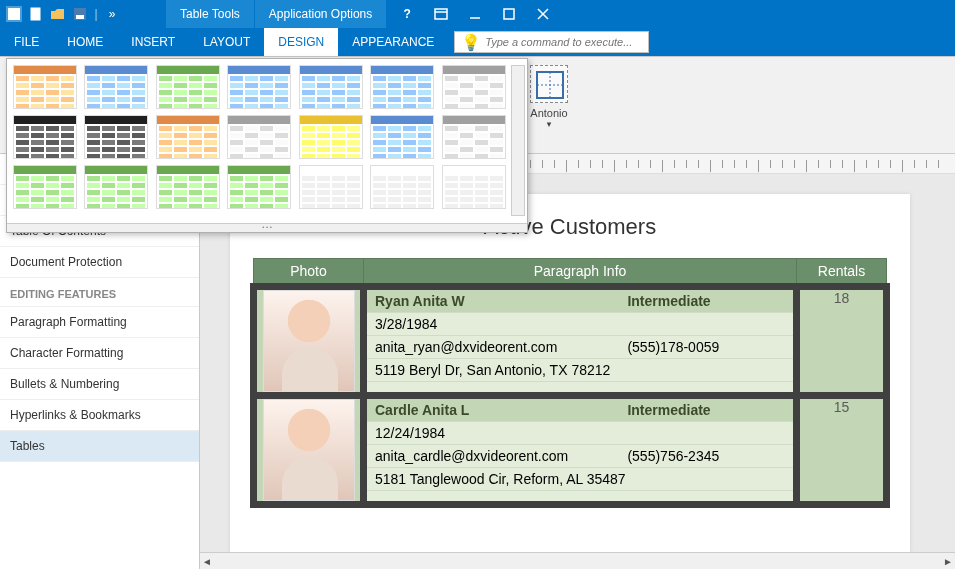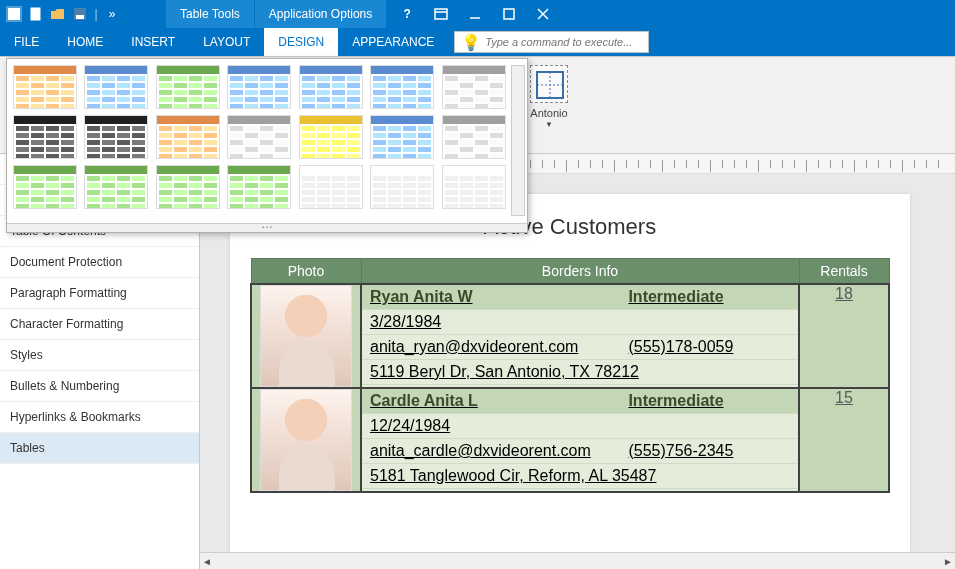--- a/index.html
+++ b/index.html
@@ -37,21 +37,21 @@
 .hruler { height: 20px; background: #f5f5f5; border-bottom: 1px solid #ddd; position: relative; }
 .hruler .tick { position:absolute; top:6px; width:1px; height:8px; background:#999; }
 .document { flex: 1; background: #e9e9e9; overflow: auto; position: relative; }
 .page { background: #fff; margin: 20px 0 0 30px; width: 680px; padding: 20px 0 0 0; min-height: 360px; box-shadow: 0 0 4px rgba(0,0,0,0.1); }
 .doc-title { text-align: center; font-size: 22px; color: #333; margin-bottom: 18px; }
 
 .ctable { width: 640px; margin: 16px auto; border-collapse: collapse; }
 .ctable th { background: #6b8e6b; color: #fff; font-weight: normal; font-size: 14px; padding: 4px 8px; text-align: center; border: 1px solid #5a7a5a; }
 .ctable th.photo { width: 110px; }
 .ctable th.rentals { width: 90px; }
-.ctable td { vertical-align: top; font-size: 16px; border: 2px solid #404040; padding: 0; text-decoration: underline; }
+.ctable td { vertical-align: top; font-size: 14px; border: 7px solid #404040; padding: 0; }
 .photo-cell { width: 110px; background: #c3d6b6; text-align: center; padding: 6px; }
 .photo-ph { width: 92px; height: 102px; background: radial-gradient(circle at 50% 30%, #f5d0b8 25%, transparent 26%), linear-gradient(#fdf3ed, #e0c6b8); border:1px solid #ddd; margin:0 auto; position:relative; }
 .photo-ph::after { content:''; position:absolute; bottom:0; left:18px; width:56px; height:44px; background:#eadbd0; border-radius: 28px 28px 0 0; }
 .info-cell { background: #e4edda; }
 .info-row { display: flex; border-bottom: 1px solid #d0dcc8; }
 .info-row.hdr { background: #c3d6b6; font-weight: bold; color: #3a4a2a; }
 .info-row > div { padding: 3px 8px; }
 .info-left { flex: 1.5; }
 .info-right { flex: 1; }
 .rentals-cell { background: #c3d6b6; text-align: center; vertical-align: middle; font-size: 38px; color: #5a5a5a; width: 90px; }
@@ -158,23 +158,23 @@
     <div class="rg-dd">▾</div>
   </div>
 </div>
 
 <div class="main">
   <div class="sidebar">
     <div class="sb-item">Ribbon UI</div>
     <div class="sb-item">Spell Checking</div>
     <div class="sb-item">Table Of Contents</div>
     <div class="sb-item">Document Protection</div>
+    <div class="sb-header">EDITING FEATURES</div>
     <div class="sb-item">Paragraph Formatting</div>
     <div class="sb-item">Character Formatting</div>
-    <div class="sb-item">Styles</div>
     <div class="sb-item">Bullets &amp; Numbering</div>
     <div class="sb-item">Hyperlinks &amp; Bookmarks</div>
     <div class="sb-item selected">Tables</div>
   </div>
 
   <div class="docwrap">
     <div class="hruler">
         <div class="tick" style="left: 30px; height: 12px;"></div>
         <div class="tick" style="left: 42px;"></div>
         <div class="tick" style="left: 54px;"></div>
@@ -236,21 +236,21 @@
         <div class="tick" style="left: 726px;"></div>
         <div class="tick" style="left: 738px;"></div>
       </div>
     <div class="document">
       <div class="page">
         <div class="doc-title">Active Customers</div>
         <table class="ctable">
           <tbody>
               <tr>
             <th class="photo">Photo</th>
-            <th>Borders Info</th>
+            <th>Paragraph Info</th>
             <th class="rentals">Rentals</th>
           </tr>
           <tr>
             <td class="photo-cell">
                   <div class="photo-ph"></div>
                 </td>
             <td class="info-cell">
               <div class="info-row hdr">
                     <div class="info-left">Ryan Anita W</div>
                     <div class="info-right">Intermediate</div>

